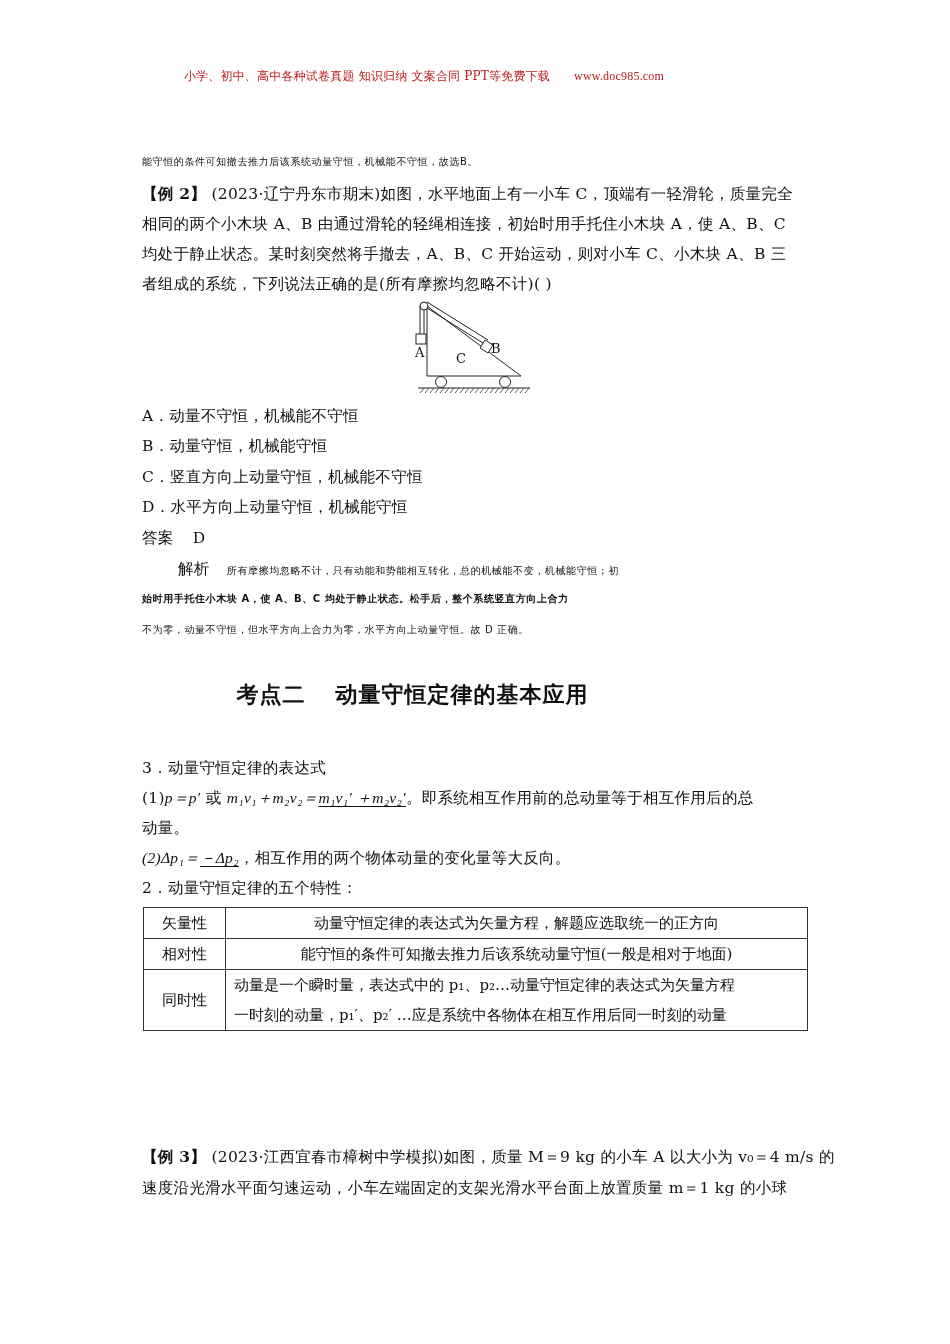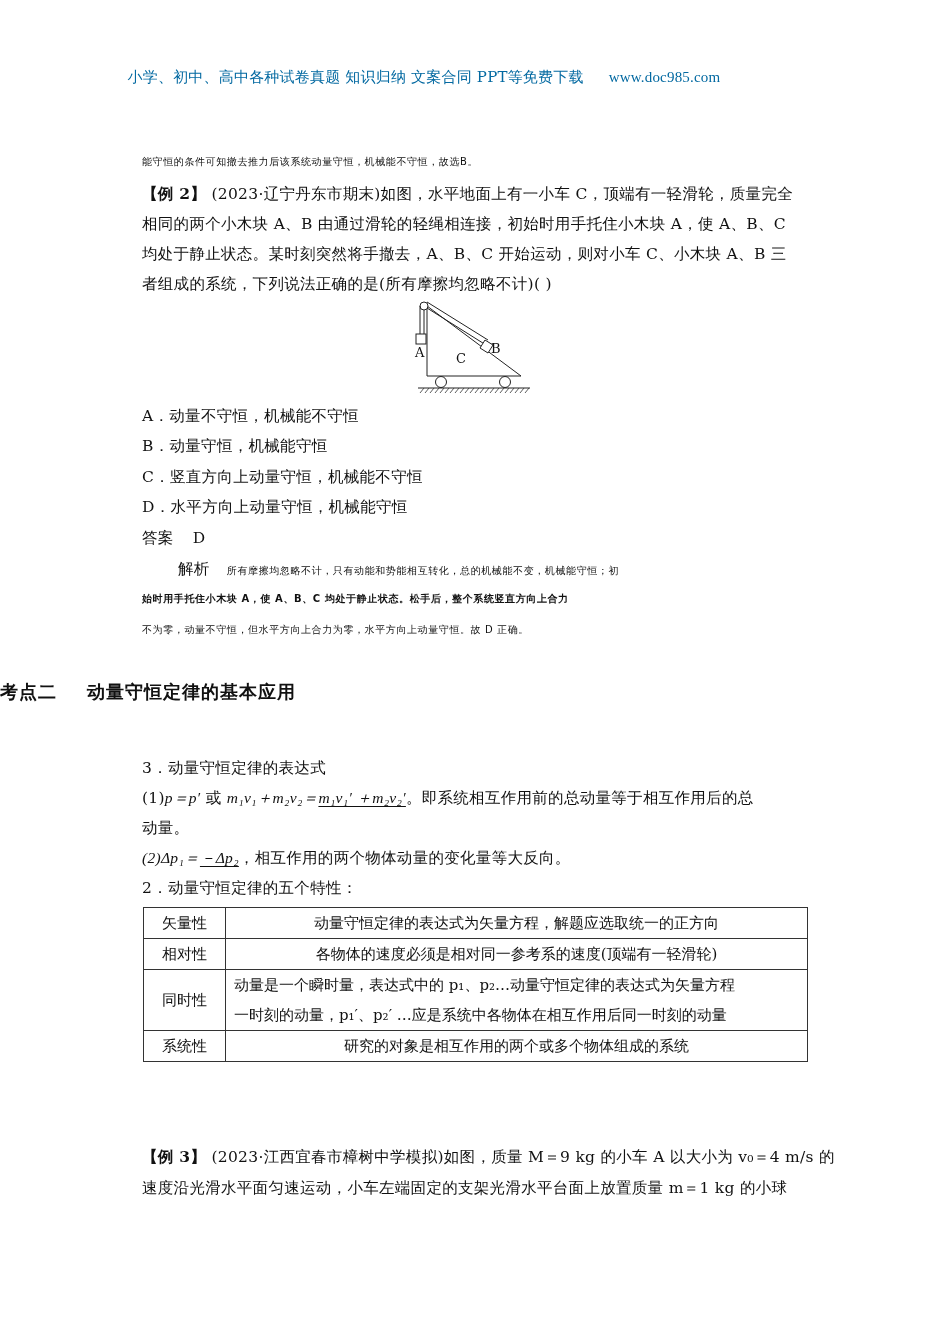--- a/index.html
+++ b/index.html
@@ -4,35 +4,35 @@
 <style>
   html, body { margin: 0; padding: 0; background: #ffffff; }
   body {
     width: 950px; height: 1344px; position: relative; overflow: hidden;
     font-family: "DejaVu Serif", "Liberation Serif", serif;
     color: #111;
   }
   .abs { position: absolute; }
   .header {
     left: 0; width: 848px; top: 68px; text-align: center;
-    font-size: 15px; letter-spacing: 0.2px; color: #0369a1;
+    font-size: 12px; letter-spacing: 0.2px; color: #b91c1c;
   }
   .header .url { margin-left: 20px; font-family: "Liberation Serif", serif; }
   .line {
     left: 142px; width: 670px; font-size: 15.5px; line-height: 20px;
     white-space: nowrap; letter-spacing: 0.3px;
   }
   .sans { font-family: "DejaVu Sans", "Liberation Sans", sans-serif; font-size: 10px; letter-spacing: 0.6px; }
   .tag { font-weight: bold; margin-top: 45px; }
   .it { font-style: italic; font-family: "Liberation Serif", serif; }
   .ul { text-decoration: underline; text-underline-offset: 3px; }
   .section-title {
-    left: 0; width: 825px; top: 680px; text-align: left;
+    left: 0; width: 825px; top: 680px; text-align: center;
     font-family: "DejaVu Sans", "Liberation Sans", sans-serif;
-    font-size: 18px; font-weight: bold; letter-spacing: 1px;
+    font-size: 22px; font-weight: bold; letter-spacing: 1px;
   }
   .section-title .gap { display: inline-block; width: 30px; }
   table.features {
     position: absolute; left: 143px; top: 907px; width: 665px;
     border-collapse: collapse; font-size: 15px;
   }
   table.features td {
     border: 1px solid #333; padding: 0 8px; line-height: 30px;
   }
   table.features td.name { width: 65px; text-align: center; }
@@ -148,32 +148,28 @@
 <div class="abs line" style="top:878px;">2．动量守恒定律的五个特性：</div>
 
 <table class="features">
   <tbody>
       <tr class="r1">
     <td class="name">矢量性</td>
     <td class="center">动量守恒定律的表达式为矢量方程，解题应选取统一的正方向</td>
   </tr>
   <tr class="r2">
     <td class="name">相对性</td>
-    <td class="center">各物体的速度必须是相对同一参考系的速度(顶端有一轻滑轮)</td>
+    <td class="center">能守恒的条件可知撤去推力后该系统动量守恒(一般是相对于地面)</td>
   </tr>
   <tr class="r3">
     <td class="name">同时性</td>
     <td>
       <div>动量是一个瞬时量，表达式中的 p₁、p₂…动量守恒定律的表达式为矢量方程</div>
       <div>一时刻的动量，p₁′、p₂′ …应是系统中各物体在相互作用后同一时刻的动量</div>
     </td>
-  </tr>
-  <tr class="r4">
-    <td class="name">系统性</td>
-    <td class="center">研究的对象是相互作用的两个或多个物体组成的系统</td>
   </tr>
 </tbody>
   </table>
 
 <div class="abs line" style="top:1147px;">
   <span class="tag">【例 3】</span>
   <span>(2023·江西宜春市樟树中学模拟)</span><span>如图，质量 M＝9 kg 的小车 A 以大小为 v₀＝4 m/s 的</span>
 </div>
 <div class="abs line" style="top:1178px;">速度沿光滑水平面匀速运动，小车左端固定的支架光滑水平台面上放置质量 m＝1 kg 的小球</div>
 

